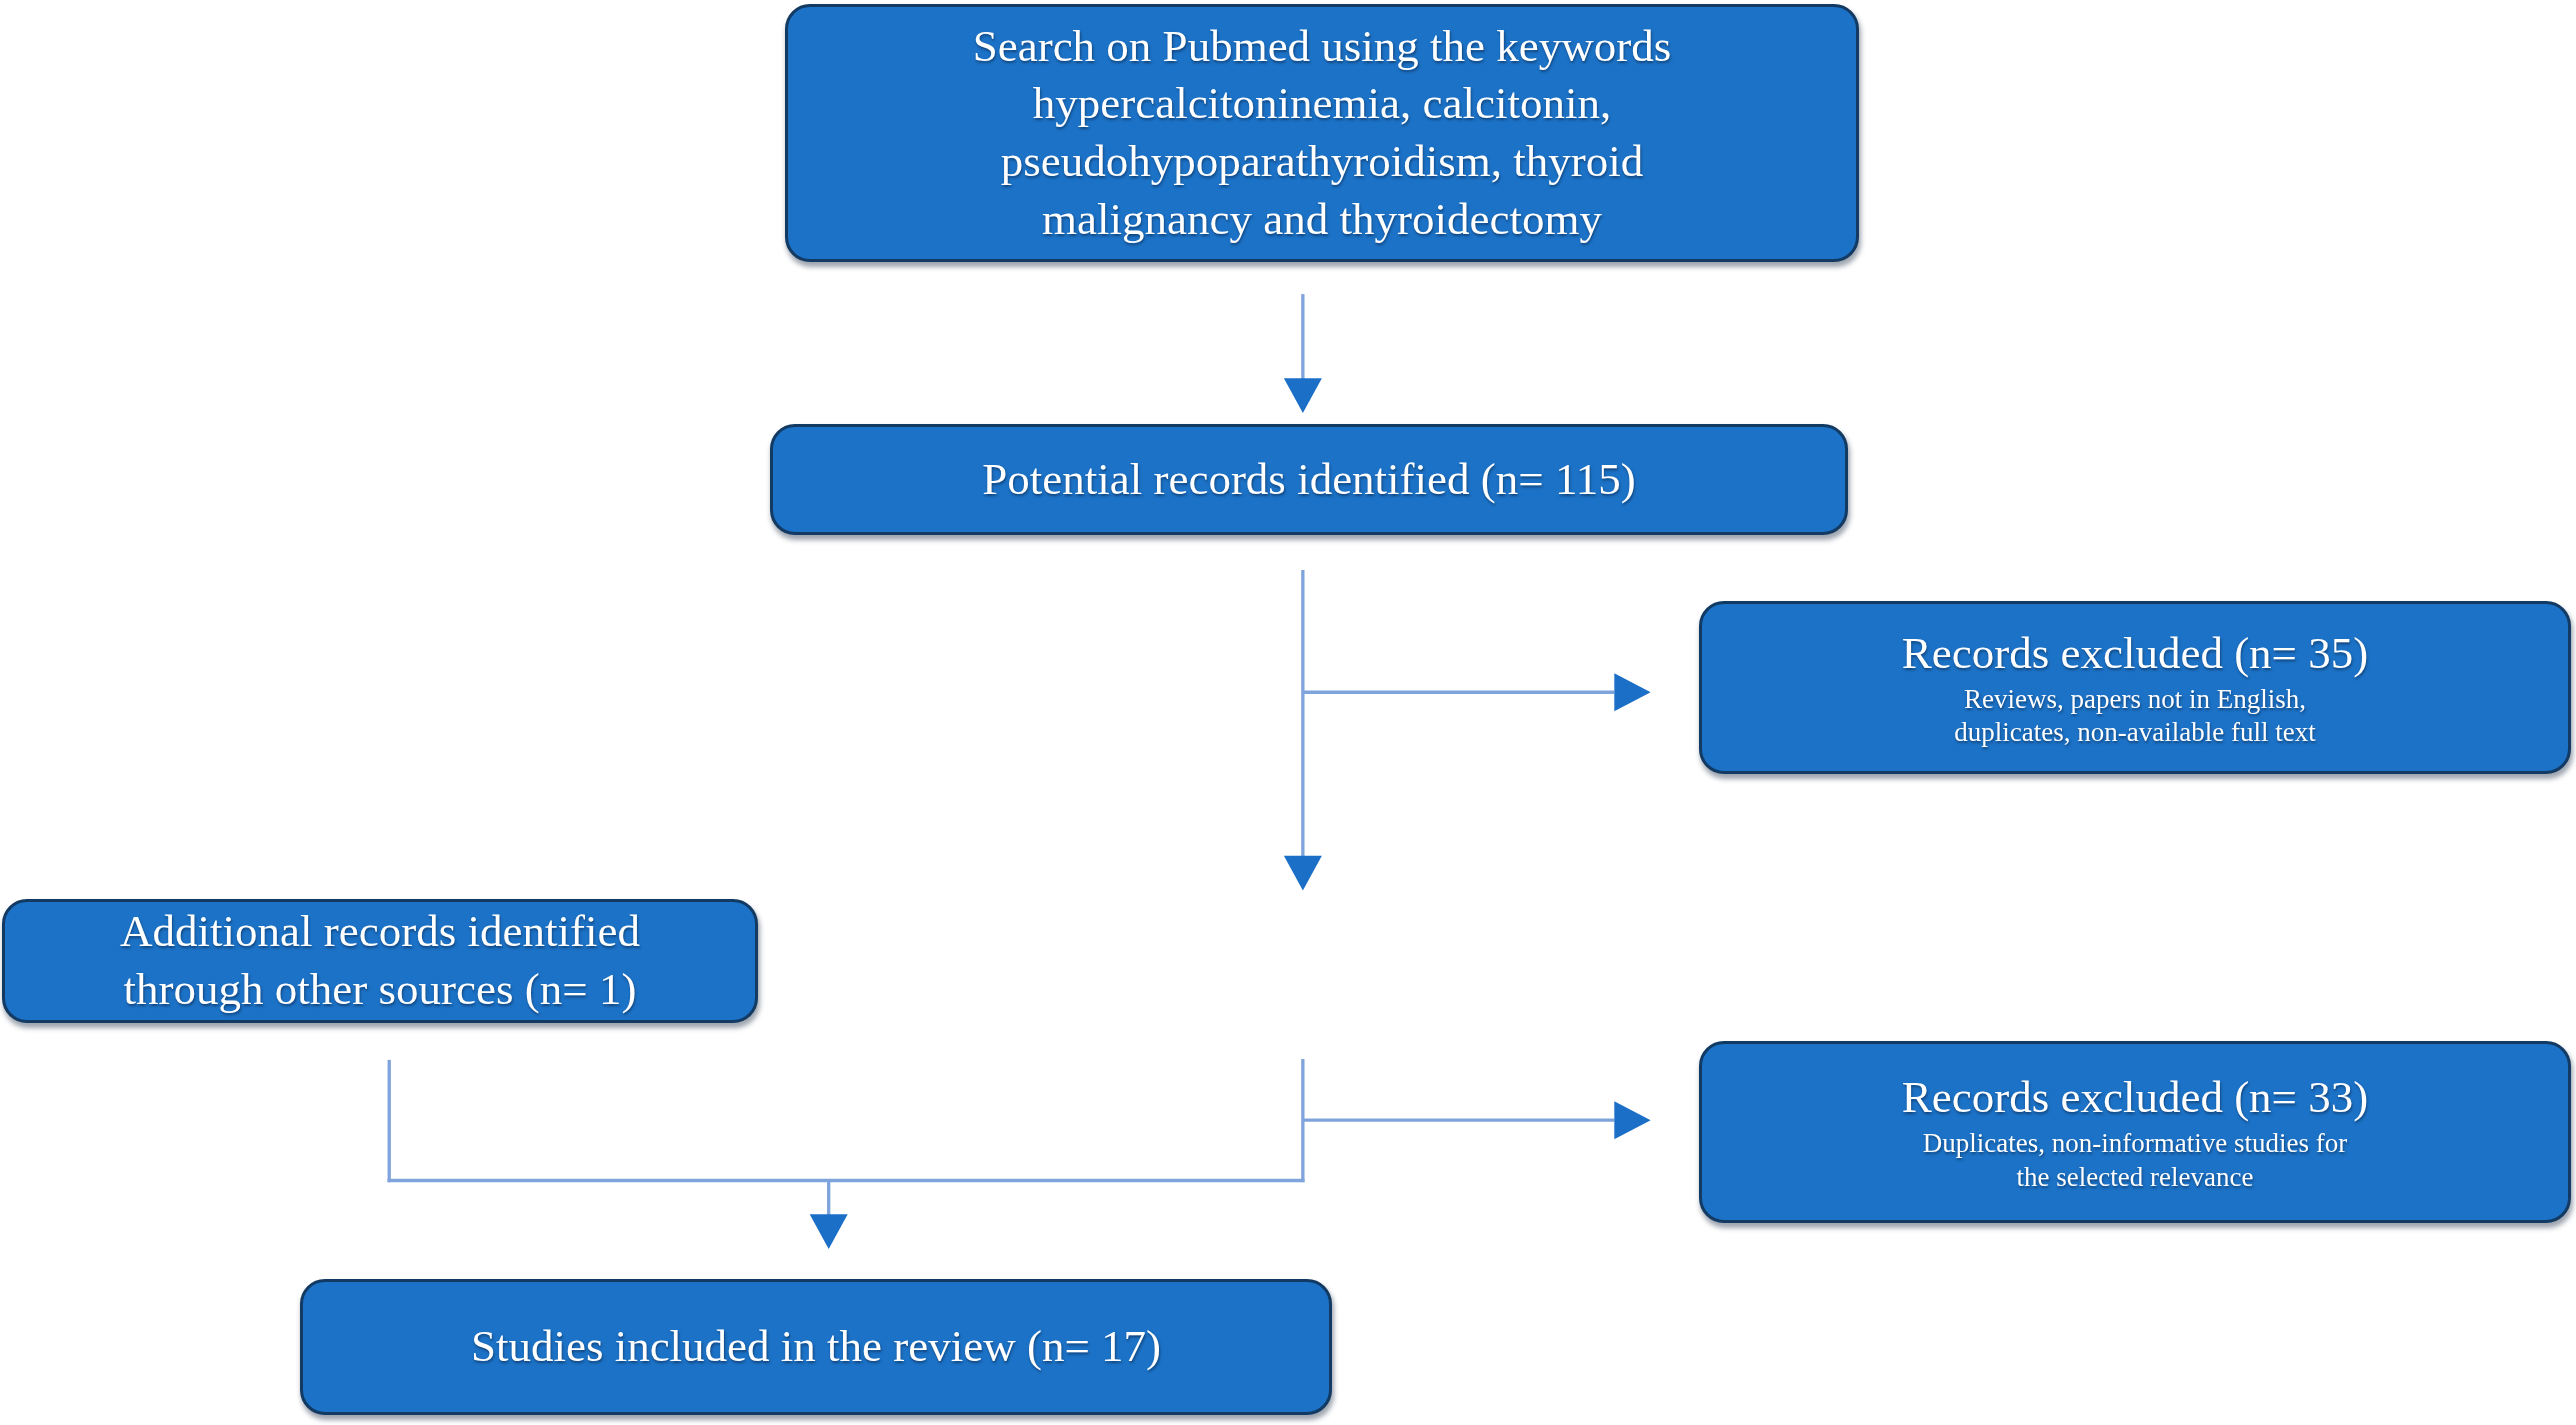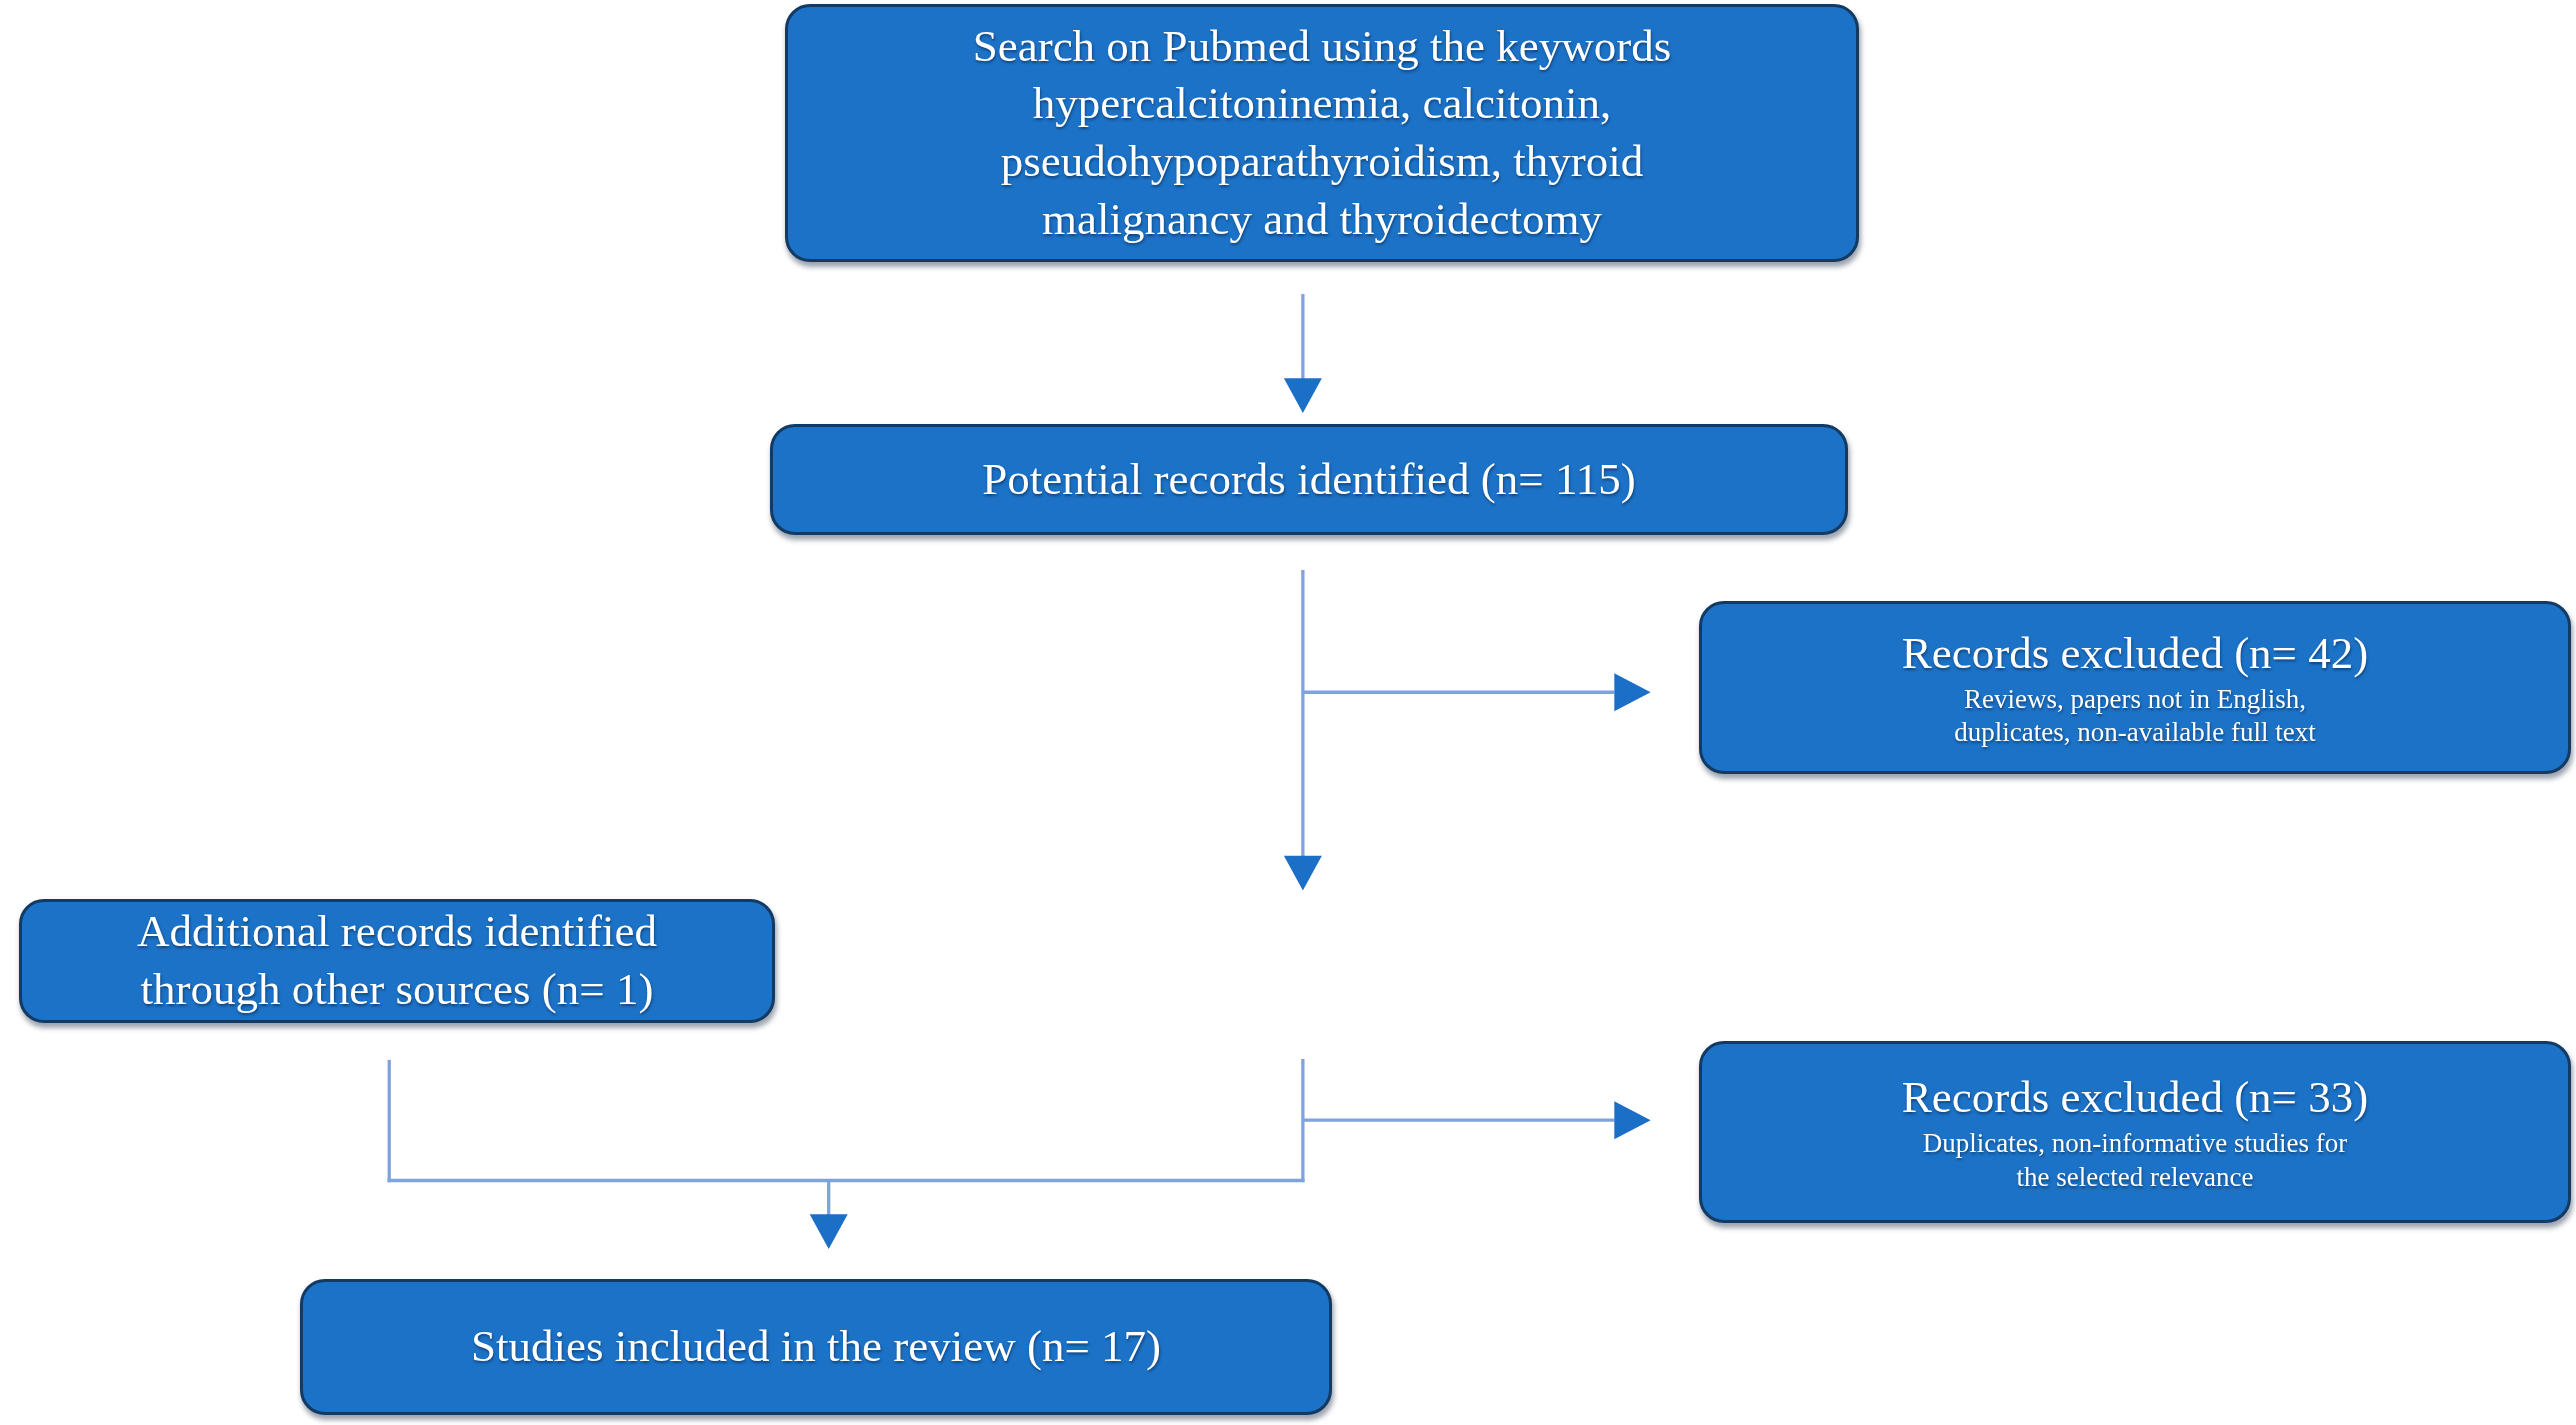--- a/index.html
+++ b/index.html
@@ -49,21 +49,21 @@
     white-space: pre-line;
     box-shadow: 1.7px 4.1px 5.8px rgba(40, 55, 80, 0.45);
     text-shadow: 0.8px 1.7px 2.5px rgba(10, 30, 60, 0.55);
     padding: 5px 16.5px;
   }
   .node .detail { font-size: 27px; line-height: 1.25; }
   .node-search     { left: 785px;  top: 4px;   width: 1074px; height: 258px; }
   .node-identified { left: 770px;  top: 424px;  width: 1078px; height: 111px; }
   .node-excluded1  { left: 1699px; top: 601px;  width: 872px; height: 173px; }
   .node-screened   { left: 922px; top: 899px; width: 777px;  height: 124px; }
-  .node-additional { left: 19px;   top: 899px; width: 756px;  height: 124px; }
+  .node-additional { left: 2px;   top: 899px; width: 756px;  height: 124px; }
   .node-excluded2  { left: 1699px; top: 1041px; width: 872px; height: 182px; }
   .node-included   { left: 300px;  top: 1279px; width: 1032px; height: 136px; }
 </style>
 </head>
 <body>
 
 <div class="stage">
 
   <svg class="wires" width="2576" height="1425" viewBox="0 0 3118 1725" aria-hidden="true">
 
@@ -94,21 +94,21 @@
 hypercalcitoninemia, calcitonin,
 pseudohypoparathyroidism, thyroid
 malignancy and thyroidectomy</span>
   </div>
 
   <div class="node node-identified">
     <span>Potential records identified (n= 115)</span>
   </div>
 
   <div class="node node-excluded1">
-    <span class="title">Records excluded (n= 42)</span>
+    <span class="title">Records excluded (n= 35)</span>
     <span class="detail">Reviews, papers not in English,
 duplicates, non-available full text</span>
   </div>
 
 
   <div class="node node-additional">
     <span>Additional records identified
 through other sources (n= 1)</span>
   </div>
 

